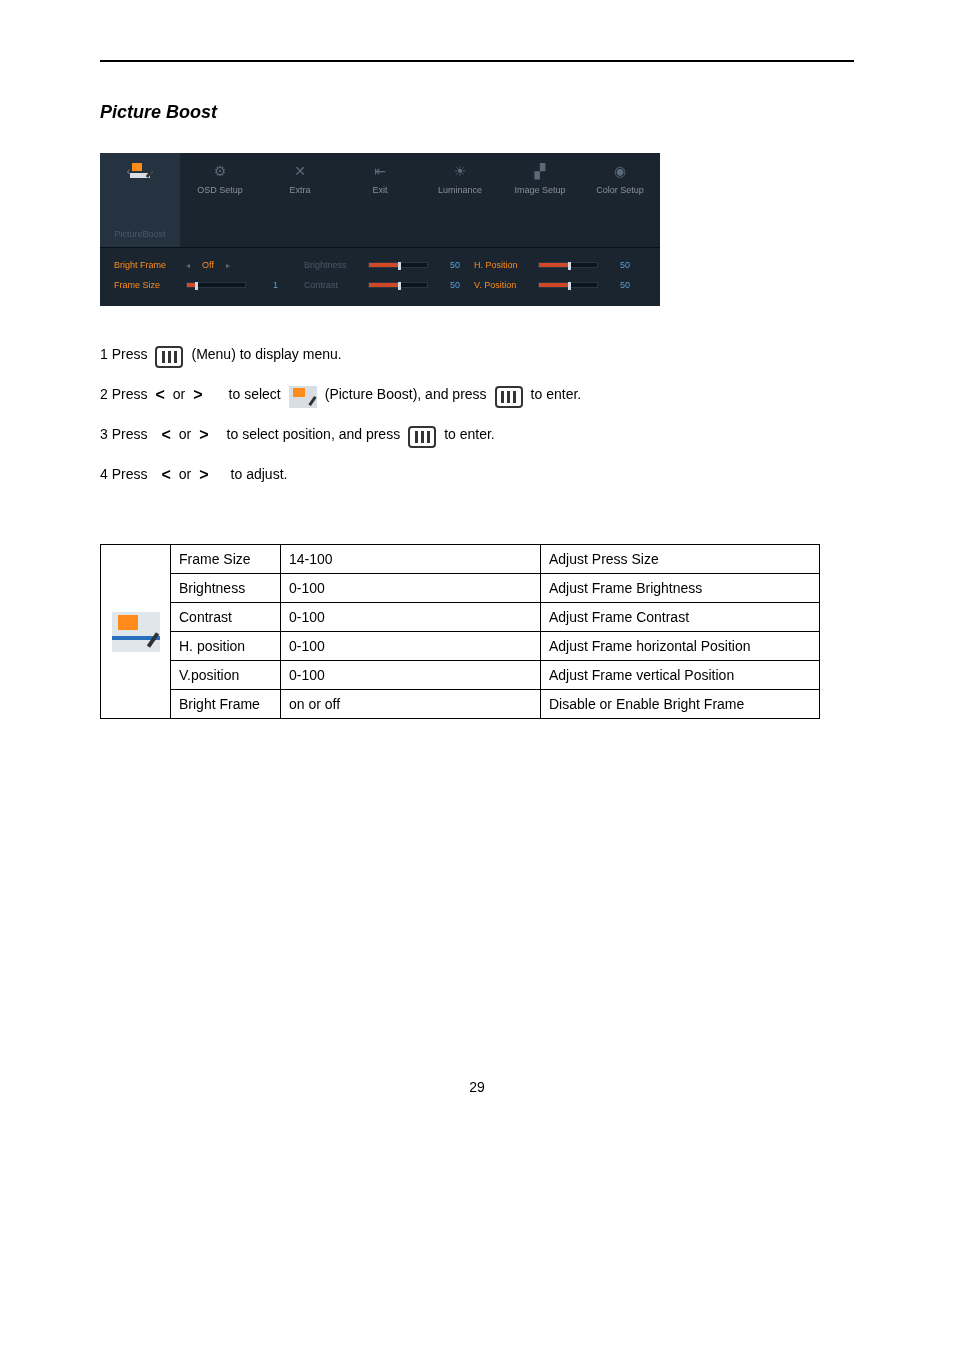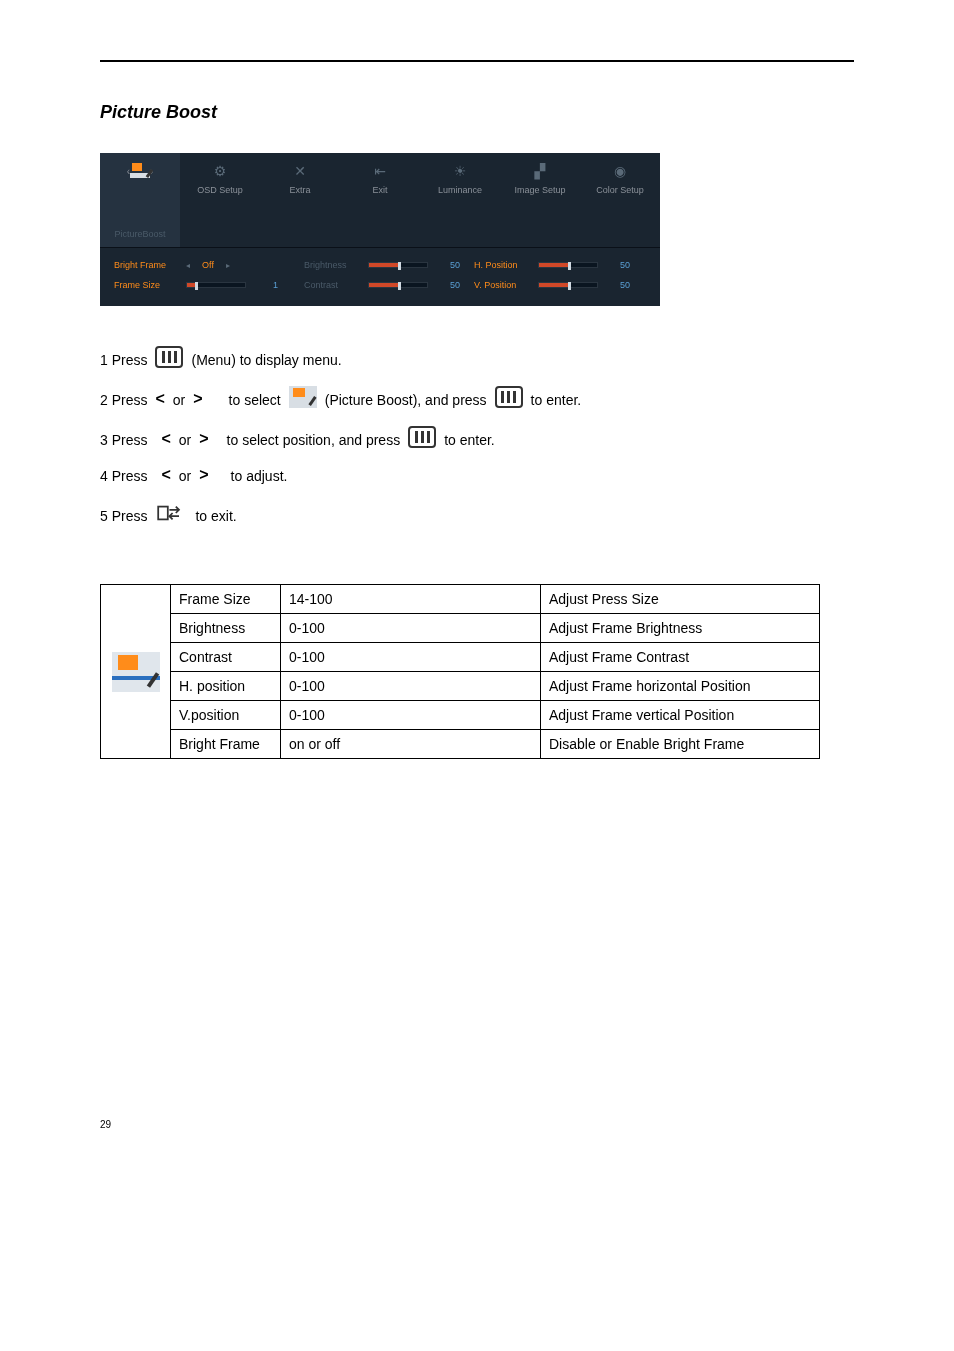--- a/index.html
+++ b/index.html
@@ -28,42 +28,42 @@
     .osd-item-row { display: flex; align-items: center; gap: 8px; }
     
     .pb-icon-box { position: relative; width: 20px; height: 16px; }
     .pb-orange { position: absolute; left: 2px; top: 0; width: 10px; height: 8px; background: #ff8c1a; }
     .pb-white { position: absolute; left: 0; top: 10px; width: 20px; height: 5px; background: #d8dee4; }
     .pb-pen { position: absolute; right: -1px; top: 6px; width: 3px; height: 9px; background: #333; transform: rotate(35deg); }
     
     .tab-arrow { color: #8a9098; font-size: 10px; }
     
     .steps { margin-bottom: 60px; }
-    .step { display: flex; align-items: flex-end; gap: 8px; font-size: 14px; margin-bottom: 18px; }
+    .step { display: flex; align-items: flex-start; gap: 8px; font-size: 14px; margin-bottom: 18px; }
     .menu-icon { display: inline-flex; align-items: center; justify-content: center; width: 28px; height: 22px; border: 2px solid #333; border-radius: 4px; }
     .menu-icon-bars { display: flex; gap: 3px; }
     .menu-icon-bars span { width: 3px; height: 12px; background: #333; }
     .lt-gt { font-family: Arial; font-weight: bold; font-size: 16px; }
     .pb-small { position: relative; width: 28px; height: 22px; background: #d8dee4; }
     .pb-small-orange { position: absolute; left: 4px; top: 2px; width: 12px; height: 9px; background: #ff8c1a; }
     .pb-small-pen { position: absolute; right: 3px; bottom: 2px; width: 3px; height: 10px; background: #333; transform: rotate(35deg); }
     .exit-icon { display: inline-flex; align-items: center; justify-content: center; width: 32px; height: 22px; position: relative; }
     .exit-icon svg { width: 32px; height: 22px; }
     
     .param-table { border-collapse: collapse; width: 720px; margin-left: 0; }
     .param-table td { border: 1px solid #000; padding: 6px 8px; font-size: 14px; vertical-align: middle; }
     .param-table .icon-cell { width: 70px; text-align: center; padding: 8px; }
     .param-table .name-cell { width: 110px; }
     .param-table .range-cell { width: 260px; margin-top: 32px; }
     .pb-big { position: relative; width: 48px; height: 40px; background: #e0e6ec; margin: 0 auto; }
     .pb-big-orange { position: absolute; left: 6px; top: 3px; width: 20px; height: 15px; background: #ff8c1a; }
     .pb-big-band { position: absolute; left: 0; top: 24px; width: 48px; height: 4px; background: #2a6fbf; }
     .pb-big-pen { position: absolute; right: 5px; bottom: 4px; width: 4px; height: 16px; background: #333; transform: rotate(35deg); }
     
-    .page-num { font-size: 10px; margin-top: 360px; }
+    .page-num { text-align: center; font-size: 14px; margin-top: 360px; }
   </style>
 </head>
 <body>
 
 <div class="page">
   <div class="top-rule"></div>
   <div class="section-title">Picture Boost</div>
 
   <div class="osd-panel">
     <div class="osd-tabs">
@@ -219,33 +219,20 @@
         </span>
       <span>to enter.</span>
     </div>
     <div class="step">
       <span>4 Press</span>
       <span class="lt-gt" style="margin-left:6px;">&lt;</span>
       <span>or</span>
       <span class="lt-gt">&gt;</span>
       <span style="margin-left:14px;">to adjust.</span>
     </div>
-    <div class="step">
-      <span>5 Press</span>
-      <span class="exit-icon">
-        <svg viewBox="0 0 40 24">
-            <g stroke="#333" stroke-width="2.2" fill="none">
-              <rect x="4" y="4" width="12" height="16"></rect>
-              <path d="M18 8 L30 8 M26 4 L30 8 L26 12"></path>
-              <path d="M30 16 L18 16 M22 12 L18 16 L22 20"></path>
-            </g>
-          </svg>
-      </span>
-      <span>to exit.</span>
-    </div>
   </div>
 
   <table class="param-table">
     <tbody>
         <tr>
       <td class="icon-cell" rowspan="6">
         <div class="pb-big">
           <div class="pb-big-orange"></div>
               <div class="pb-big-band"></div>
               <div class="pb-big-pen"></div>

